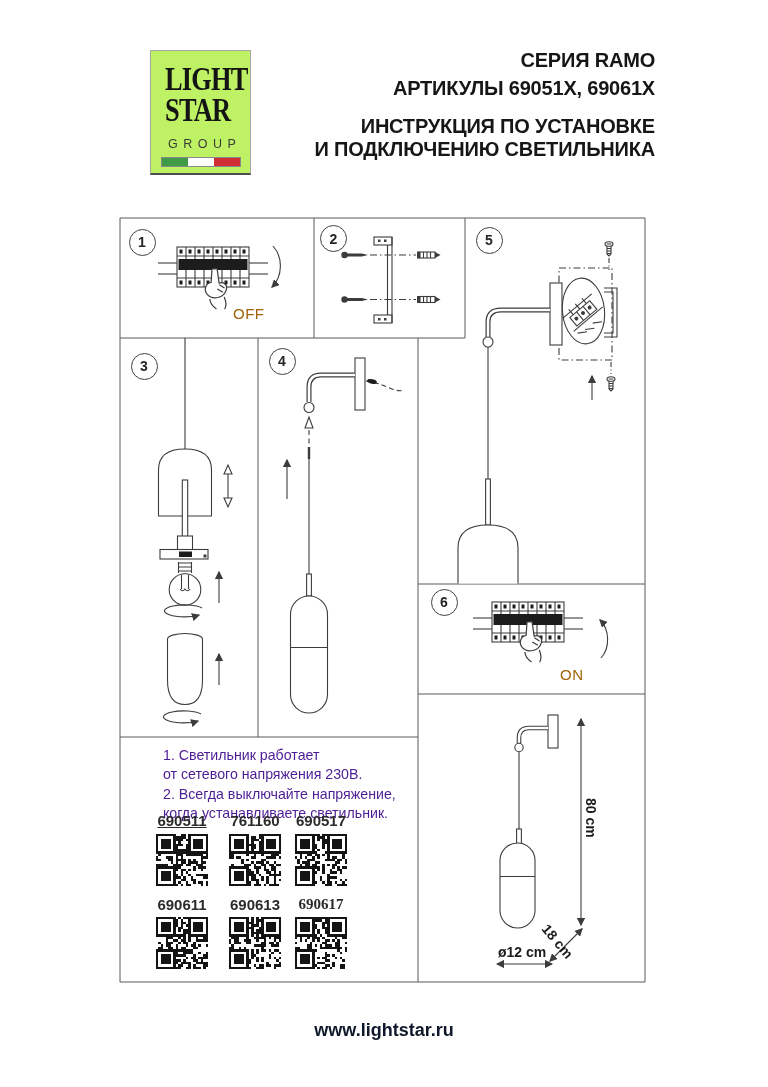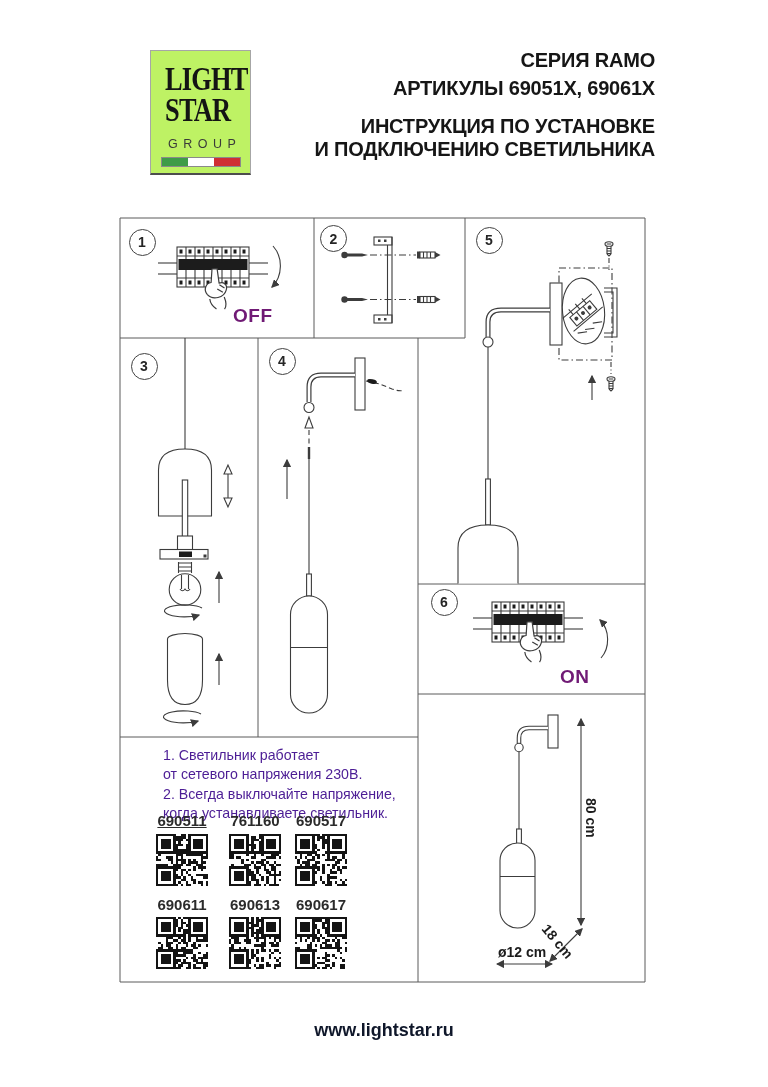--- a/index.html
+++ b/index.html
@@ -15,21 +15,21 @@
   .flag{position:absolute;left:10px;top:106px;width:78px;height:8px;border:1px solid #8a8a8a;display:flex;}
   .flag span{flex:1;height:100%;}
   
   .titles{position:absolute;top:46px;right:113px;text-align:right;font-weight:700;color:#161616;}
   .titles .g1{font-size:20px;line-height:28px;letter-spacing:-.2px;}
   .titles .g2{font-size:20px;line-height:23px;letter-spacing:-.2px;margin-top:13px;}
   
   .badge{position:absolute;width:25px;height:25px;border:1.4px solid #424242;border-radius:50%;
          background:#fff;display:flex;align-items:center;justify-content:center;
          font-size:14px;font-weight:600;color:#252525;}
-  .switch-label{position:absolute;font-weight:700;font-size:19px;letter-spacing:.5px;color:#701a75;}
+  .switch-label{position:absolute;font-weight:400;font-size:15px;letter-spacing:.5px;color:#a16207;}
   .dim-label{position:absolute;font-weight:700;font-size:14px;color:#1c1c1c;white-space:nowrap;}
   .note-line{font-size:14.2px;line-height:19.4px;color:#4c1d95;}
   .art-num{position:absolute;width:54px;text-align:center;font-weight:700;font-size:15px;color:#2b2b2b;}
   .qr{position:absolute;width:52px;height:52px;}
   .footer{position:absolute;left:0;top:1020px;width:100%;text-align:center;
           font-weight:700;font-size:18px;color:#0f172a;}
 </style>
 </head>
 <body>
 
@@ -612,21 +612,21 @@
           <path d="M0.5 0.5h7v7h-7z" fill="none" stroke="#141414" stroke-width="1"></path>
           <rect x="2" y="2" width="4" height="4" fill="#141414"></rect>
           <path d="M13.5 0.5h7v7h-7z" fill="none" stroke="#141414" stroke-width="1"></path>
           <rect x="15" y="2" width="4" height="4" fill="#141414"></rect>
           <path d="M0.5 13.5h7v7h-7z" fill="none" stroke="#141414" stroke-width="1"></path>
           <rect x="2" y="15" width="4" height="4" fill="#141414"></rect>
         </svg></div>
 
     <span class="art-num" style="left:34px;top:158px;">690611</span>
     <span class="art-num" style="left:107px;top:158px;">690613</span>
-    <span class="art-num" style="left:173px;top:158px;">690617</span>
+    <span class="art-num" style="left:173px;top:158px;font-family:Liberation Serif, serif;">690617</span>
     <div class="qr" style="left:35px;top:179px;"><svg viewBox="0 0 21 21" width="100%" height="100%" shape-rendering="crispEdges">
           <rect x="1" y="10" width="1" height="1" fill="#141414"></rect>
           <rect x="1" y="12" width="1" height="1" fill="#141414"></rect>
           <rect x="2" y="11" width="1" height="1" fill="#141414"></rect>
           <rect x="2" y="12" width="1" height="1" fill="#141414"></rect>
           <rect x="4" y="8" width="1" height="1" fill="#141414"></rect>
           <rect x="4" y="9" width="1" height="1" fill="#141414"></rect>
           <rect x="4" y="10" width="1" height="1" fill="#141414"></rect>
           <rect x="4" y="11" width="1" height="1" fill="#141414"></rect>
           <rect x="5" y="8" width="1" height="1" fill="#141414"></rect>

